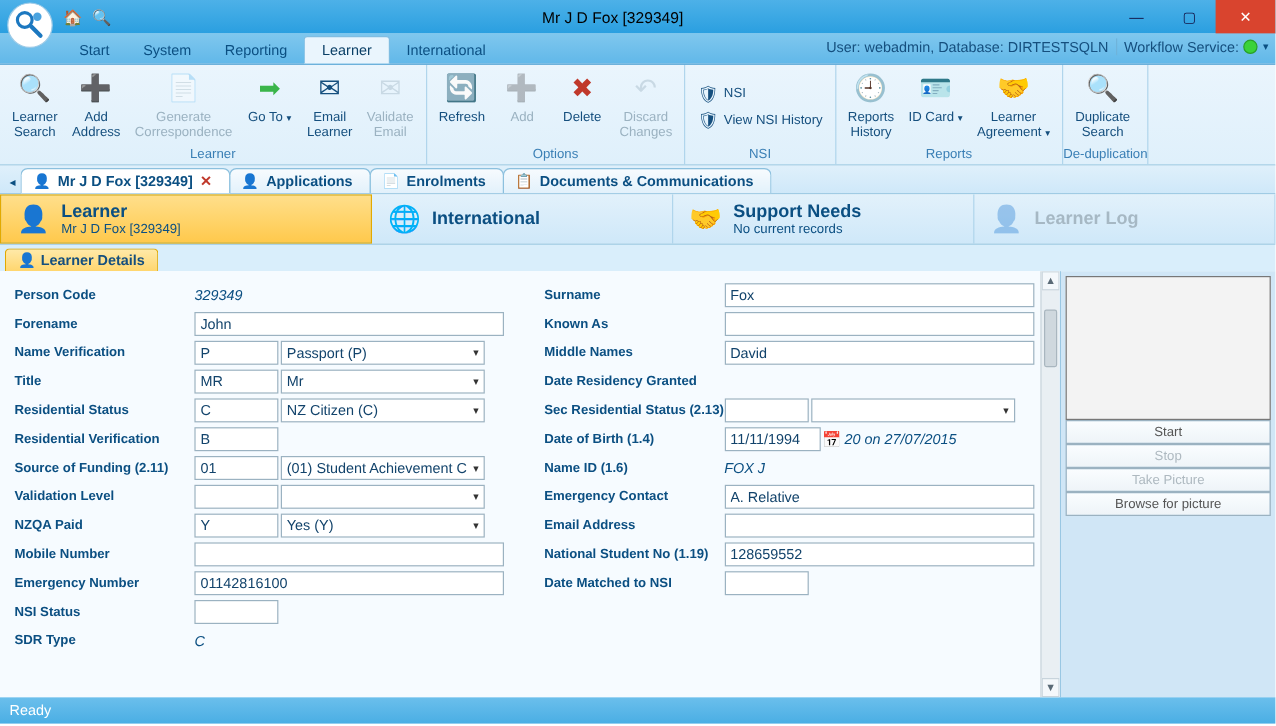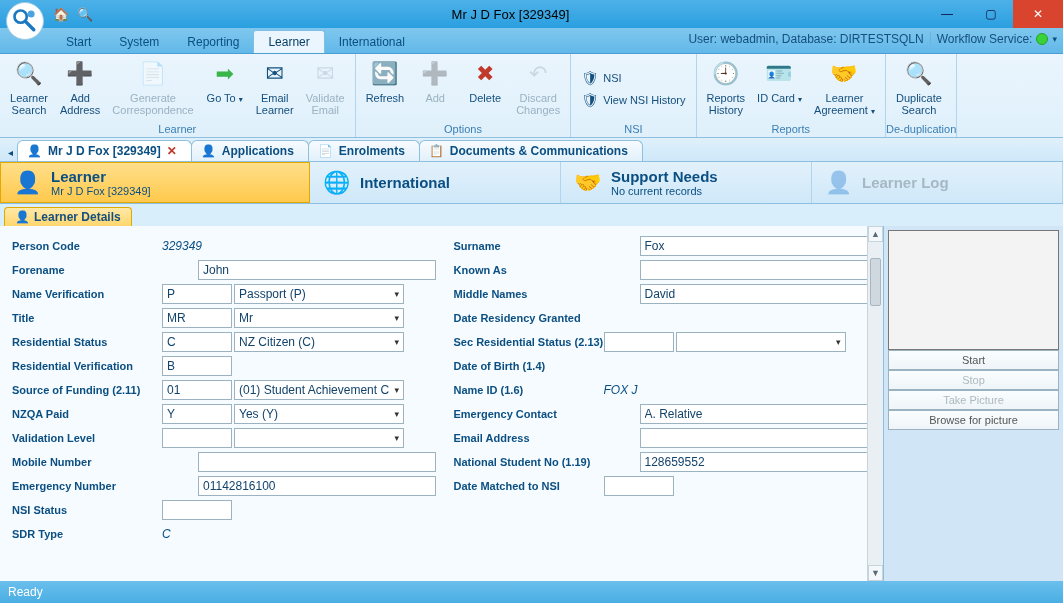--- a/index.html
+++ b/index.html
@@ -59,21 +59,21 @@
 .form { flex:1; background:#f6fbff; padding: 8px 4px 4px 12px; overflow:auto; position:relative;}
 .form .cols{display:flex; gap:16px;}
 .form .col{flex:1;}
 .form .row{display:flex;align-items:center;height:24px;margin-bottom:0px;}
 .form .row .lbl{width:150px;font-size:11px;color:#0b4f82;font-weight:bold;}
 .form .row .ctrl{flex:1;display:flex;gap:2px;align-items:center;}
 .form .row .ctrl .val{font-size:12px;color:#0b4f82;font-style:italic;}
 .form input[type=text]{height:20px;border:1px solid #9bb2c1;background:#fff;font-size:12px;padding:0 4px;color:#12436b;}
 .form .short{width:70px;}
 .form .med{width:170px;}
-.form .vlong{width:238px;margin-left:36px;}
+.form .vlong{width:258px;}
 .form .dd{ position:relative; display:inline-flex; align-items:center;}
 .form .dd::after{content:"▾"; position:absolute; right:5px; color:#333; font-size:9px; pointer-events:none;}
 .form .scrollbar{position:absolute;right:0;top:0;bottom:0;width:16px;background:#e9eff3;border-left:1px solid #c8d4dc;}
 .form .scrollbar .arrow{height:16px;display:flex;align-items:center;justify-content:center;color:#5a6a76;font-size:9px;background:#f4f8fb;border:1px solid #c8d4dc;}
 .form .scrollbar .thumb{position:absolute;top:32px;left:2px;right:2px;height:48px;background:#cfd8de;border:1px solid #a9b6bf;border-radius:2px;}
 
 
 .picpanel{width:180px;background:#d0e6f6;border-left:1px solid #8cc0de;padding:4px;}
 .picpanel .pic{height:120px;background:#f3f3f3;border:1px solid #777;}
 .picpanel button{display:block;width:100%;height:20px;margin-top:0;background:linear-gradient(#fafdff,#eef4f8);border:1px solid #9bb2c1;font-size:11px;color:#555;cursor:pointer;}
@@ -326,34 +326,34 @@
           <div class="row">
             <div class="lbl">Source of Funding (2.11)</div>
             <div class="ctrl">
               <input type="text" class="short" value="01" style="">
               <span class="dd">
                 <input type="text" class="med" readonly="" value="(01) Student Achievement C" style="">
               </span>
             </div>
           </div>
           <div class="row">
+            <div class="lbl">Validation Level</div>
+            <div class="ctrl">
+              <input type="text" class="short" style="">
+              <span class="dd">
+                <input type="text" class="med" readonly="" style="">
+              </span>
+            </div>
+          </div>
+          <div class="row">
             <div class="lbl">NZQA Paid</div>
             <div class="ctrl">
               <input type="text" class="short" value="Y" style="">
               <span class="dd">
                 <input type="text" class="med" readonly="" value="Yes (Y)" style="">
-              </span>
-            </div>
-          </div>
-          <div class="row">
-            <div class="lbl">Validation Level</div>
-            <div class="ctrl">
-              <input type="text" class="short" style="">
-              <span class="dd">
-                <input type="text" class="med" readonly="" style="">
               </span>
             </div>
           </div>
           <div class="row">
             <div class="lbl">Mobile Number</div>
             <div class="ctrl">
               <input type="text" class="vlong" style="">
             </div>
           </div>
           <div class="row">
@@ -402,20 +402,25 @@
             <div class="lbl">Sec Residential Status (2.13)</div>
             <div class="ctrl">
               <input type="text" class="short" style="">
               <span class="dd">
                 <input type="text" class="med" readonly="" style="">
               </span>
             </div>
           </div>
           <div class="row">
             <div class="lbl">Date of Birth (1.4)</div>
+            <div class="ctrl">
+              <input type="text" value="11/11/1994" style="width: 80px;">
+              <span style="font-size: 13px;">📅</span>
+              <span class="val"> 20   on 27/07/2015</span>
+            </div>
           </div>
           <div class="row">
             <div class="lbl">Name ID (1.6)</div>
             <div class="ctrl">
               <span class="val">FOX J</span>
             </div>
           </div>
           <div class="row">
             <div class="lbl">Emergency Contact</div>
             <div class="ctrl">

